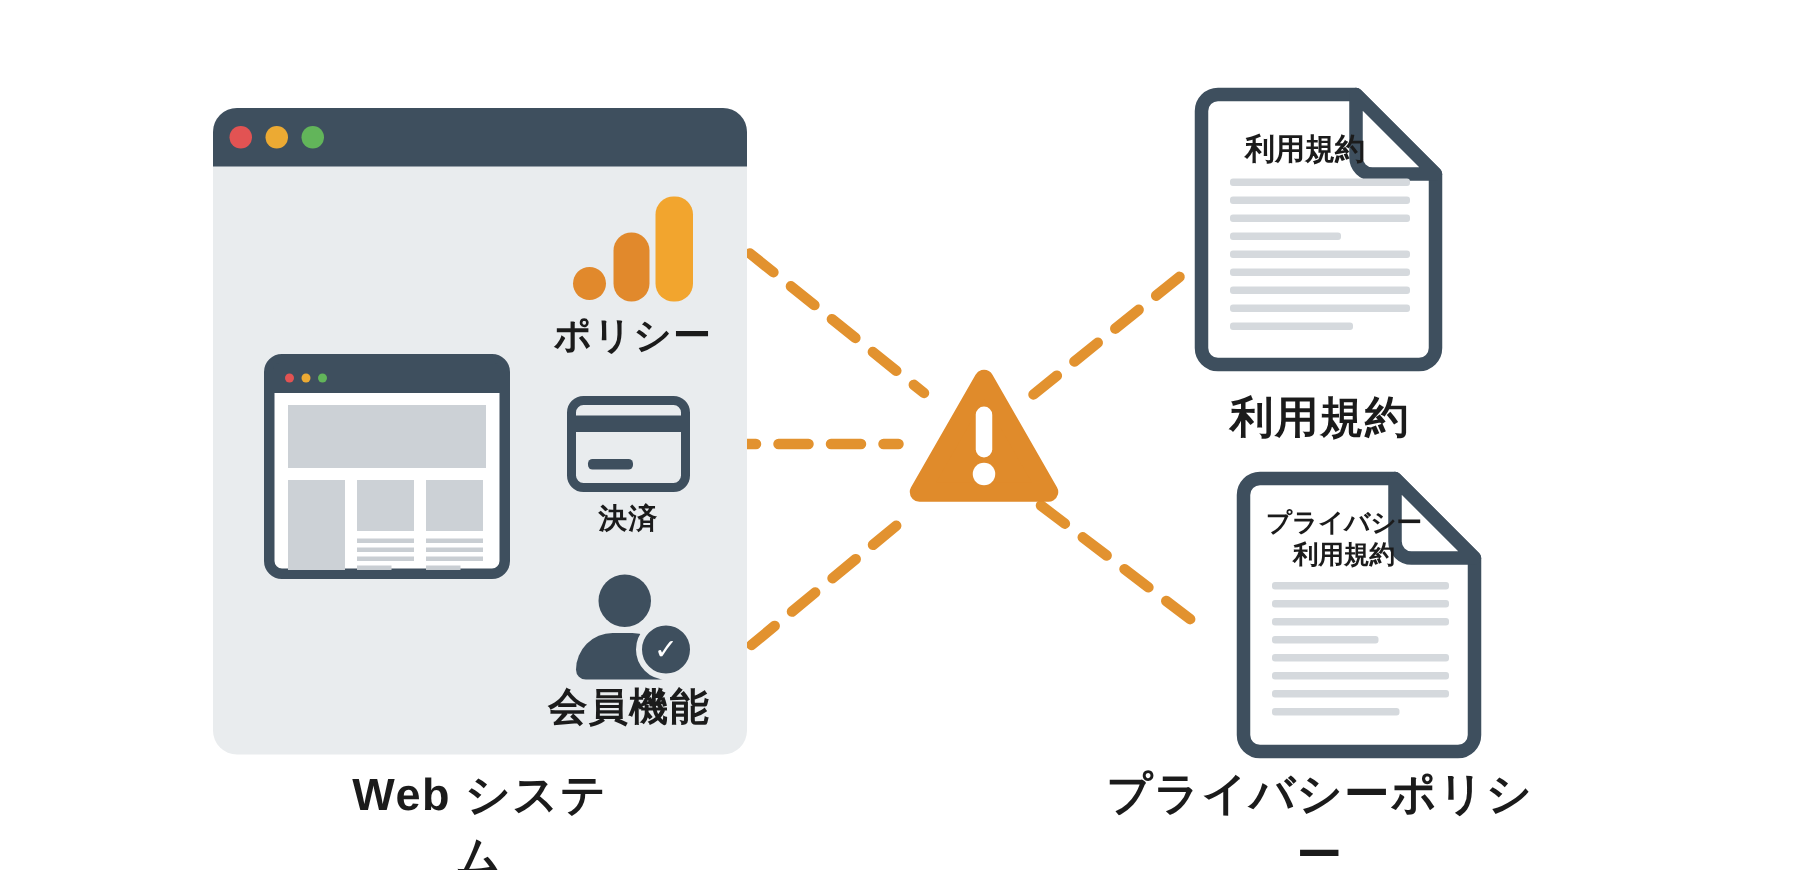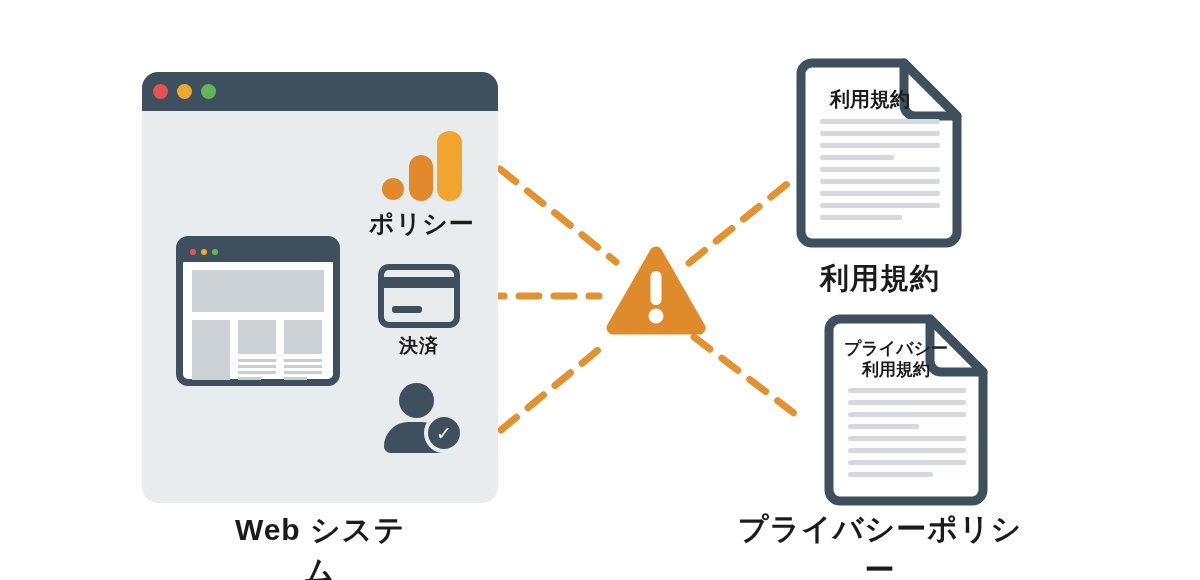--- a/index.html
+++ b/index.html
@@ -141,20 +141,21 @@
   </div>
   <div class="abs label feature-label" style="left:369px;top:333px;width:100px;font-size:19px;">決済</div>
 
   <div class="abs user-icon">
     <span class="user-head"></span>
     <span class="user-body"></span>
     <span class="user-badge">
       <span>✓</span>
     </span>
   </div>
+  <div class="abs label feature-label" style="left:352px;top:454px;width:135px;font-size:26px;">会員機能</div>
 
   <div class="abs label" style="left:220px;top:510px;width:200px;font-size:30px;">Web システム</div>
 
   <div class="abs warning">
     <svg width="100" height="92" viewBox="0 0 100 92">
       <polygon points="50,9 93,84 7,84" fill="#e08b2b" stroke="#e08b2b" stroke-width="13" stroke-linejoin="round"></polygon>
       <rect x="44.5" y="27" width="11" height="34" rx="5.5" fill="#ffffff"></rect>
       <circle cx="50" cy="72" r="7.5" fill="#ffffff"></circle>
     </svg>
   </div>

